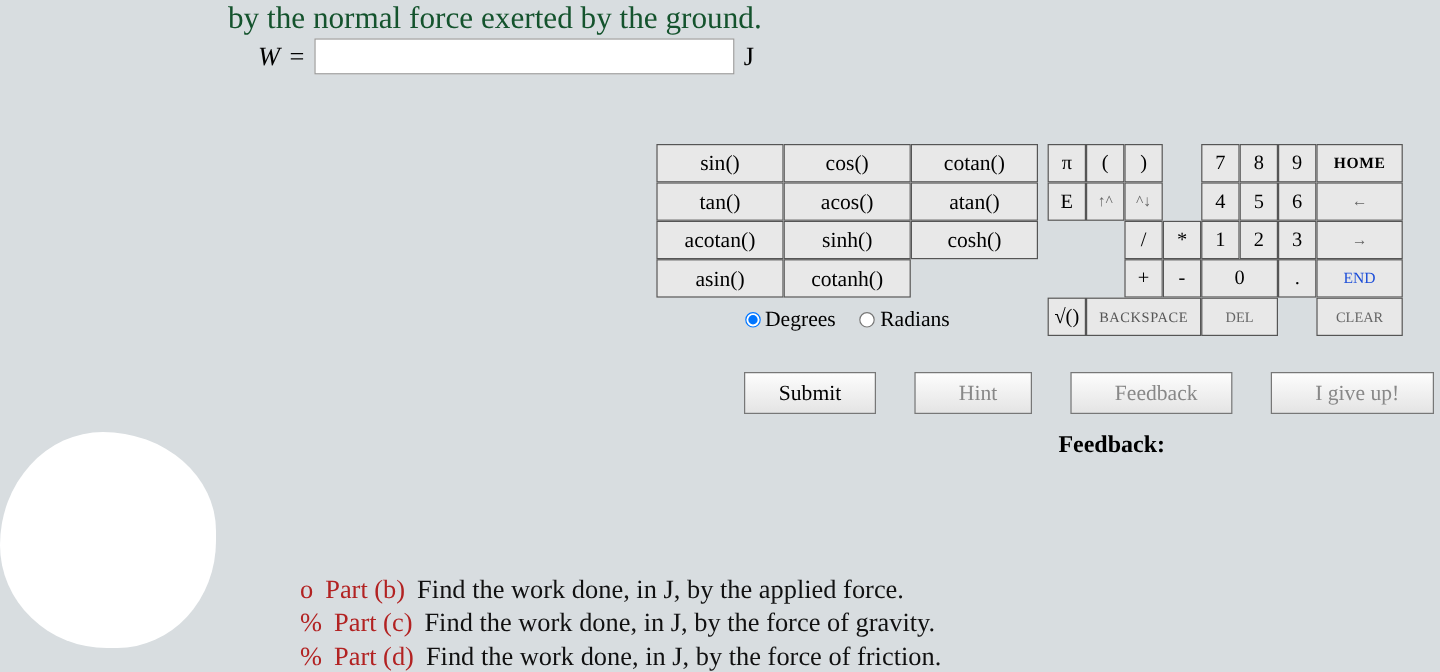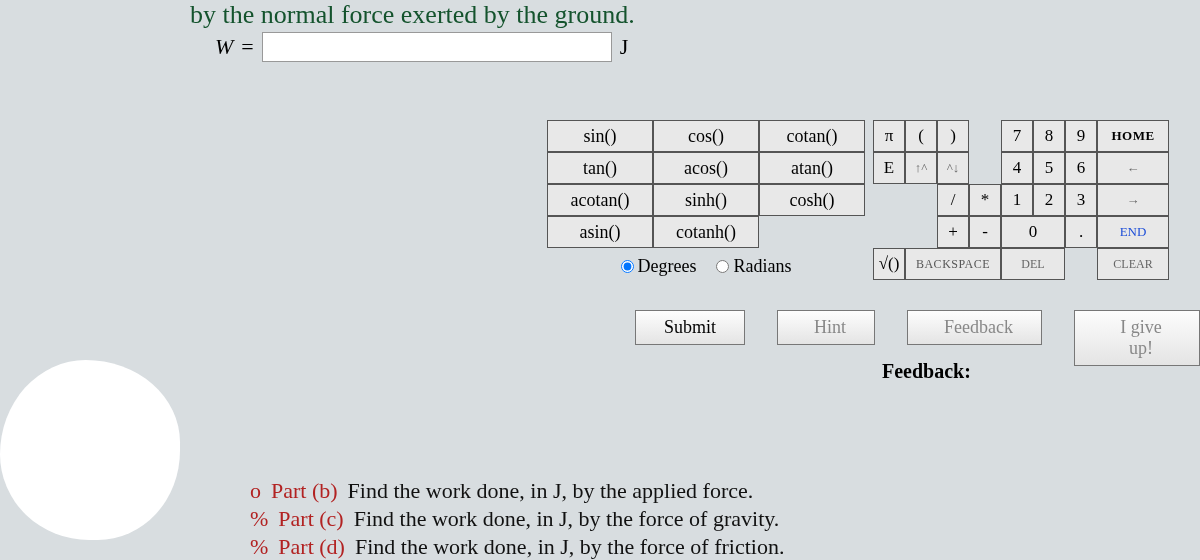--- a/index.html
+++ b/index.html
@@ -103,22 +103,21 @@
     .end-btn { color: #1d4ed8; font-size: 13px; }
     .sqrt-cell {
       display:flex;align-items:center;justify-content:center;
     }
     .action-row {
       position: absolute;
       top: 310px;
       left: 620px;
       display: flex;
       gap: 32px;
-      align-items: flex-start;
-      margin-left: 15px;
+      align-items: center;
     }
     .action-btn {
       border: 1px solid #777;
       background: linear-gradient(#fdfdfd,#e4e4e4);
       font-family: Georgia, serif;
       font-size: 18px;
       padding: 6px 28px;
       cursor: pointer;
     }
     .action-btn.faded { color: #888; padding-left: 36px; }

